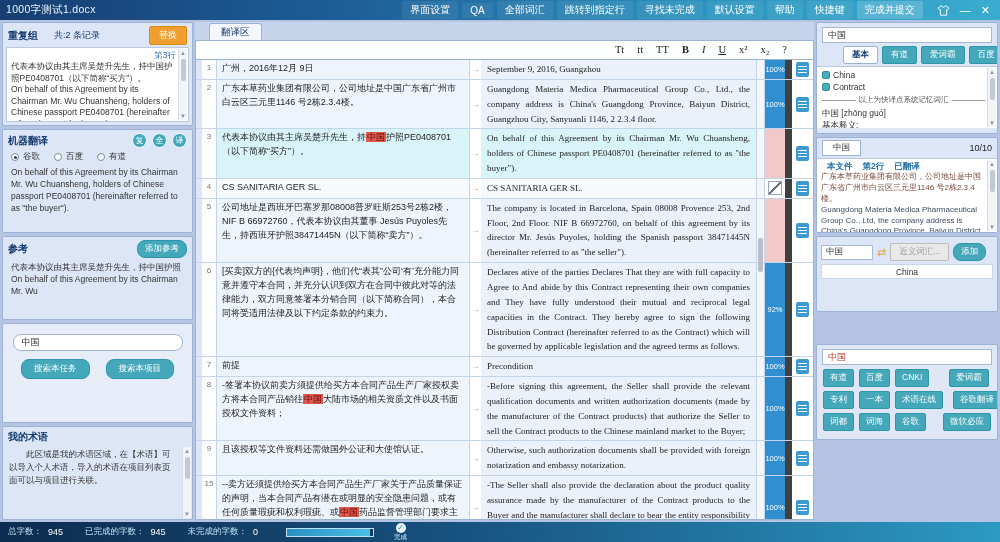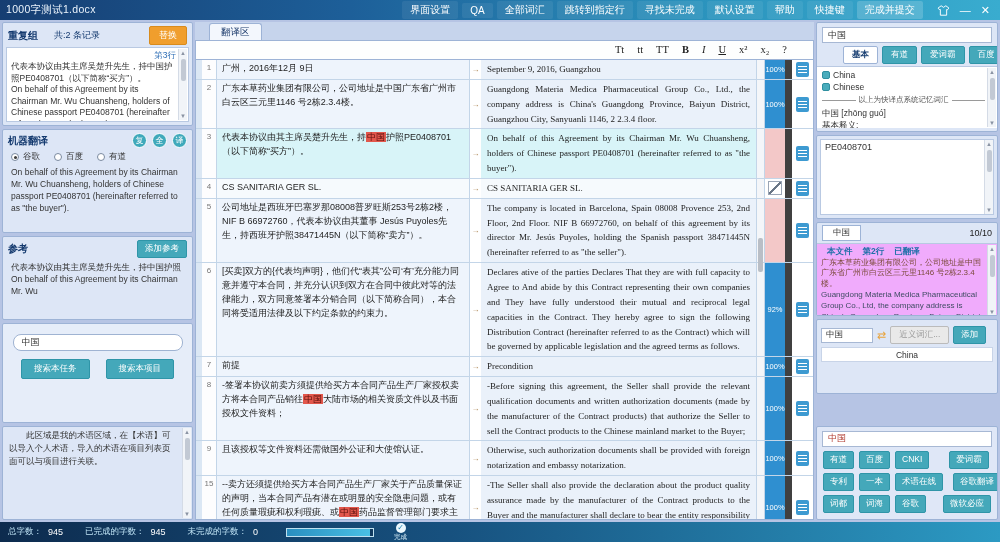--- a/index.html
+++ b/index.html
@@ -21,21 +21,21 @@
   
   .main{flex:1;display:flex;padding:2px;gap:2px;min-height:0;}
 
   
   .left{width:191px;flex:0 0 191px;display:flex;flex-direction:column;gap:3px;min-height:0;}
   .panel{background:#dde6f6;border:1px solid #9db3d6;border-radius:2px;position:relative;overflow:hidden;}
   .phd{display:flex;align-items:center;padding:3px 5px 2px;position:relative;}
   .ptitle{font-size:10px;font-weight:bold;color:#13396e;}
   .pcount{font-size:9px;color:#13396e;margin-left:16px;}
   .btn-orange{margin-left:auto;background:#f09e2d;color:#fff;font-size:9px;padding:2px 9px;border-radius:2px;border:1px solid #d88b1d;cursor:pointer;}
-  .btn-teal{background:#44a8ba;color:#fff;font-size:8.5px;padding:2px 7px;border-radius:2px;border:1px solid #2f95a8;cursor:pointer;white-space:nowrap;}
+  .btn-teal{background:#44a8ba;color:#fff;font-size:8.5px;padding:2px 7px;border-radius:8px;border:1px solid #2f95a8;cursor:pointer;white-space:nowrap;}
   .pbody{background:#fff;border:1px solid #b9c9e2;margin:0 3px 3px;position:relative;overflow:hidden;font-size:8.5px;color:#333;line-height:1.35;}
   .panel-repeat{height:104px;display:flex;flex-direction:column;}
   .panel-repeat .pbody{flex:1;padding:1px 12px 1px 4px;}
   .line-label{color:#2b6cb5;font-size:8.5px;margin-top:1px;text-align:right;}
   .rep-cn{color:#333;}
   .rep-en{color:#333;}
   .panel-mt{height:104px;}
   .circles{margin-left:auto;display:flex;gap:5px;}
   .circ{width:15px;height:15px;border-radius:50%;background:#3fa9bb;border:1px solid #fff;color:#fff;font-size:8px;display:flex;align-items:center;justify-content:center;cursor:pointer;}
   .radios{display:flex;gap:14px;padding:1px 8px 3px;}
@@ -99,21 +99,21 @@
   .term-ic{width:8px;height:8px;border-radius:2px;background:#4aacbc;border:1px solid #2f8fa0;flex:0 0 8px;}
   .divider{display:flex;align-items:center;gap:3px;font-size:7.5px;color:#555;margin:1px 0;}
   .divider::before,.divider::after{content:"";flex:1;border-top:1px solid #9a9a9a;}
   .box-dict{height:112px;}
   .box-note{height:86px;}
   .note-area{position:absolute;inset:3px;background:#fff;border:1px solid #b9c9e2;padding:2px 12px 2px 4px;font-size:9px;color:#333;}
   .box-match{height:96px;}
   .match-hd{display:flex;align-items:center;padding:2px 5px;}
   .match-tab{background:#fff;border:1px solid #9db3d6;font-size:8.5px;color:#333;padding:1px 10px;cursor:pointer;}
   .match-count{margin-left:auto;font-size:9px;color:#222;}
-  .match-body{background:#f0abfc;border-top:1px solid #b9c9e2;padding:1px 12px 1px 4px;height:74px;overflow:hidden;position:relative;font-size:8px;line-height:1.35;}
+  .match-body{background:#ffffff;border-top:1px solid #b9c9e2;padding:1px 12px 1px 4px;height:74px;overflow:hidden;position:relative;font-size:8px;line-height:1.35;}
   .mrow-hd{color:#1f6fa8;font-weight:bold;font-size:8.5px;display:flex;gap:10px;padding:1px 0 0 6px;}
   .m-src{color:#7b4a3b;}
   .m-tgt{color:#3f4c63;}
   .box-term{height:76px;}
   .term-row{display:flex;align-items:center;gap:4px;padding:6px 4px 3px;}
   .term-in{width:52px;height:15px;border:1px solid #a7b8d4;font-size:8.5px;padding:0 4px;color:#333;font-family:"Liberation Sans",sans-serif;}
   .swap{font-size:11px;color:#e8a33d;line-height:1;cursor:pointer;}
   .btn-gray{background:#e9e9e9;border:1px solid #bbb;color:#999;font-size:8.5px;padding:2px 8px;border-radius:2px;white-space:nowrap;}
   .term-result{background:#fff;border:1px solid #c8d4e8;margin:0 4px;height:15px;font-size:8.5px;color:#333;display:flex;align-items:center;justify-content:center;}
   .rspacer{height:26px;flex:0 0 26px;}
@@ -226,20 +226,23 @@
 
       <div class="panel panel-search">
         <input class="search-input" value="中国" style="">
         <div class="search-btns">
           <span class="btn-teal">搜索本任务</span>
           <span class="btn-teal">搜索本项目</span>
         </div>
       </div>
 
       <div class="panel panel-terms">
+        <div class="phd">
+          <span class="ptitle">我的术语</span>
+        </div>
         <div style="position:relative;flex:1;">
           <div class="terms-text">此区域是我的术语区域，在【术语】可以导入个人术语，导入的术语在项目列表页面可以与项目进行关联。</div>
           <div class="sb">
               <span class="up">▲</span>
               <span class="thumb"></span>
               <span class="fill"></span>
               <span class="dn">▼</span>
             </div>
         </div>
       </div>
@@ -400,45 +403,36 @@
             <span class="dtab">百度</span>
           </div>
         <div class="dict-body">
           <div id="dict-memory">
               <div class="dict-item">
                 <span class="term-ic"></span>
                 <span>China</span>
               </div>
               <div class="dict-item">
                 <span class="term-ic"></span>
-                <span>Chinese</span>
+                <span>Contract</span>
               </div>
             </div>
           <div class="divider">以上为快译点系统记忆词汇</div>
           <div>中国 [zhōng guó]</div>
           <div>基本释义:</div>
 
           <div class="sb">
               <span class="up">▲</span>
               <span class="thumb"></span>
               <span class="fill"></span>
               <span class="dn">▼</span>
             </div>
         </div>
       </div>
 
-      <div class="rbox box-note">
-        <div class="note-area">PE0408701</div>
-        <div class="sb" style="top:4px;right:4px;bottom:4px;">
-            <span class="up">▲</span>
-            <span class="thumb"></span>
-            <span class="fill"></span>
-            <span class="dn">▼</span>
-          </div>
-      </div>
 
       <div class="rbox box-match">
         <div class="match-hd">
           <span class="match-tab">中国</span>
           <span class="match-count">10/10</span>
         </div>
         <div class="match-body">
           <div id="match-entries">
               <div class="mrow-hd">
                 <span>本文件</span>

